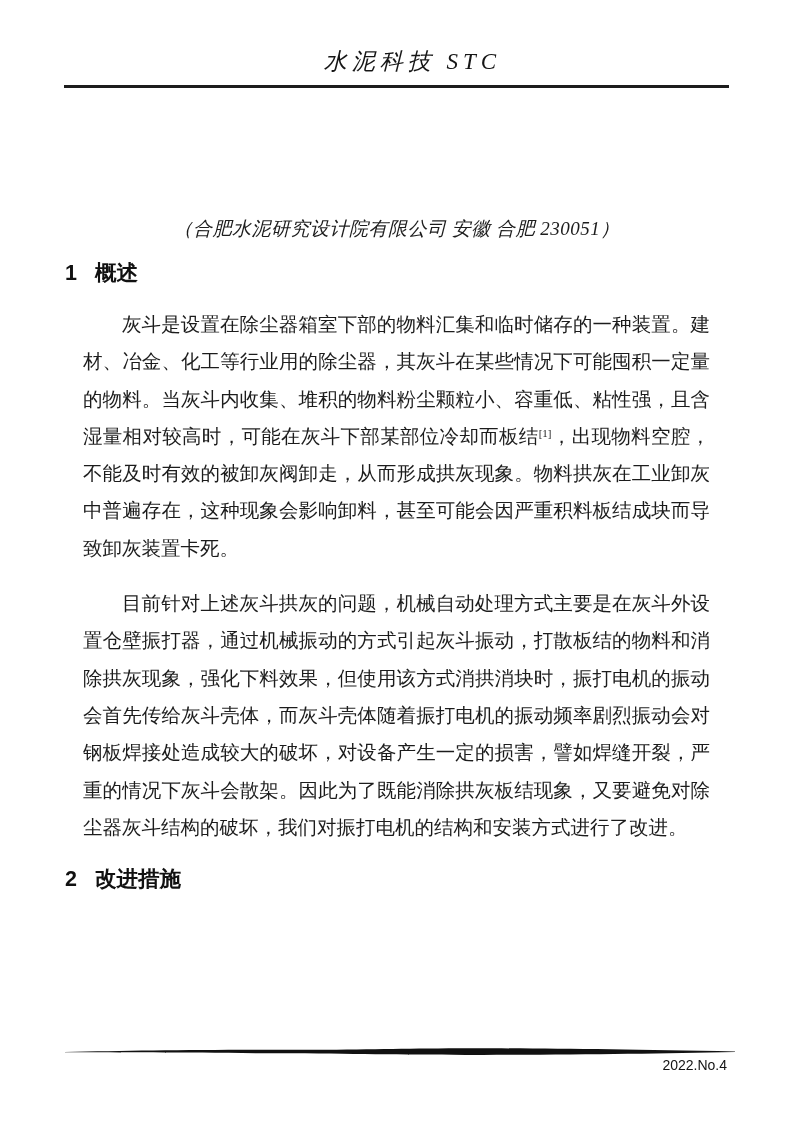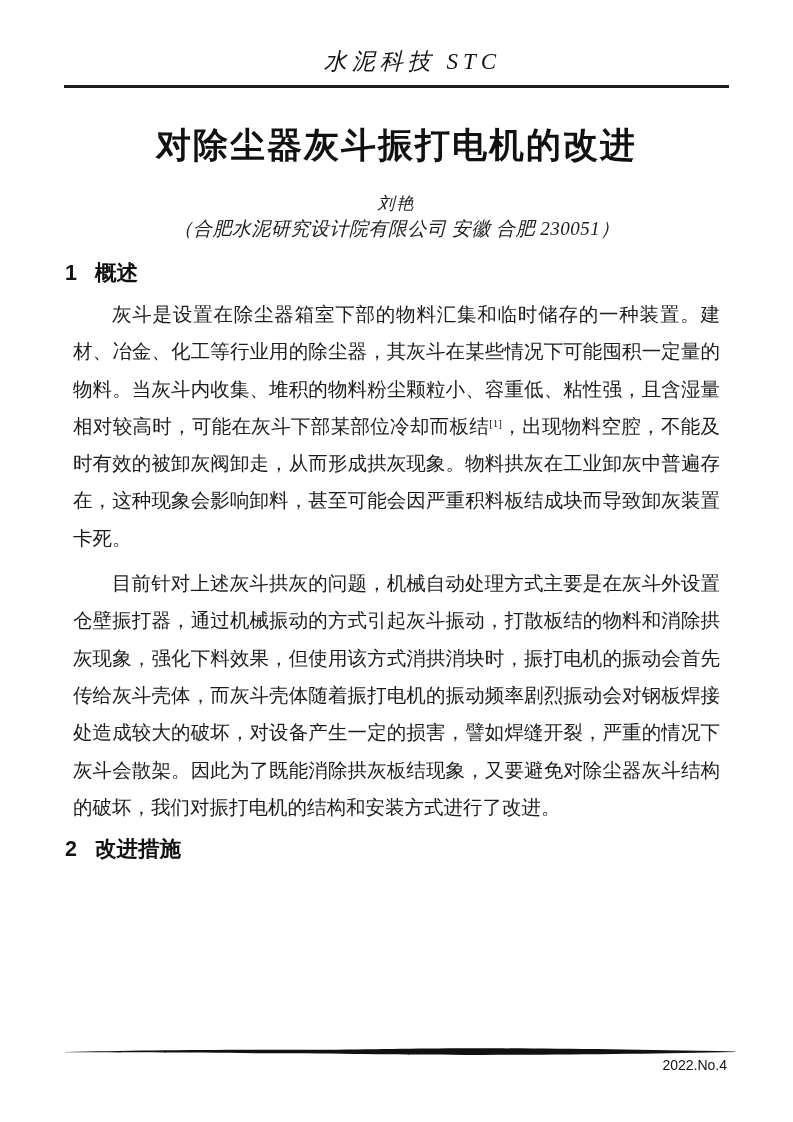--- a/index.html
+++ b/index.html
@@ -93,21 +93,21 @@
   }
   .sec-heading .sec-num {
     display: inline-block;
     margin-right: 18px;
   }
   .sec-heading + .sec-heading,
   .para + .sec-heading {
     margin-top: 6px;
   }
   .para {
-    margin: 8px;
+    margin: 18px;
     font-size: 19.5px;
     line-height: 37.3px;
     text-align: justify;
     text-indent: 2em;
     color: #1c1c1c;
   }
   .para sup {
     font-size: 11px;
     line-height: 0;
     vertical-align: 6px;
@@ -144,23 +144,21 @@
 <body>
 
 <div class="page">
 
   <div class="journal-header">
     <span>水泥科技 STC</span>
   </div>
 
   <div class="header-rule"></div>
 
-  <h1 class="article-title">对除尘器灰斗振打电机的改进</h1>
 
-  <div class="author">刘艳</div>
 
   <div class="affiliation">（合肥水泥研究设计院有限公司 安徽 合肥 230051）</div>
 
   <div class="body-content">
 
     <h2 class="sec-heading">
       <span class="sec-num">1</span><span>概述</span>
     </h2>
 
     <p class="para"><span>灰斗是设置在除尘器箱室下部的物料汇集和临时储存的一种装置。建材、冶金、化工等行业用的除尘器，其灰斗在某些情况下可能囤积一定量的物料。当灰斗内收集、堆积的物料粉尘颗粒小、容重低、粘性强，且含湿量相对较高时，可能在灰斗下部某部位冷却而板结</span><sup>[1]</sup><span>，出现物料空腔，不能及时有效的被卸灰阀卸走，从而形成拱灰现象。物料拱灰在工业卸灰中普遍存在，这种现象会影响卸料，甚至可能会因严重积料板结成块而导致卸灰装置卡死。</span></p>

